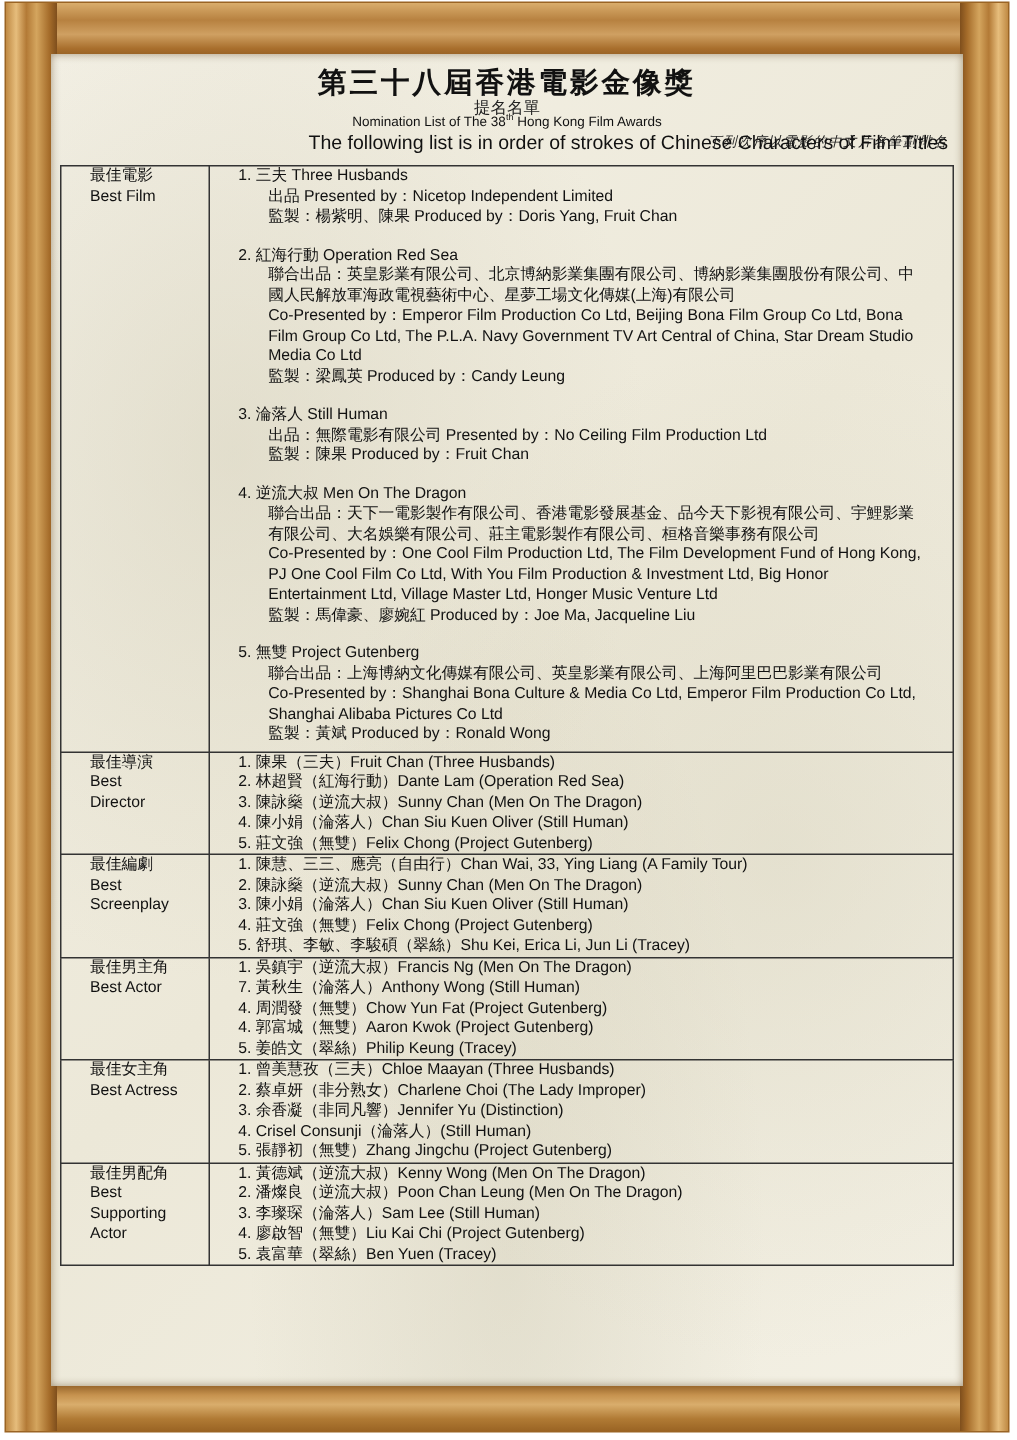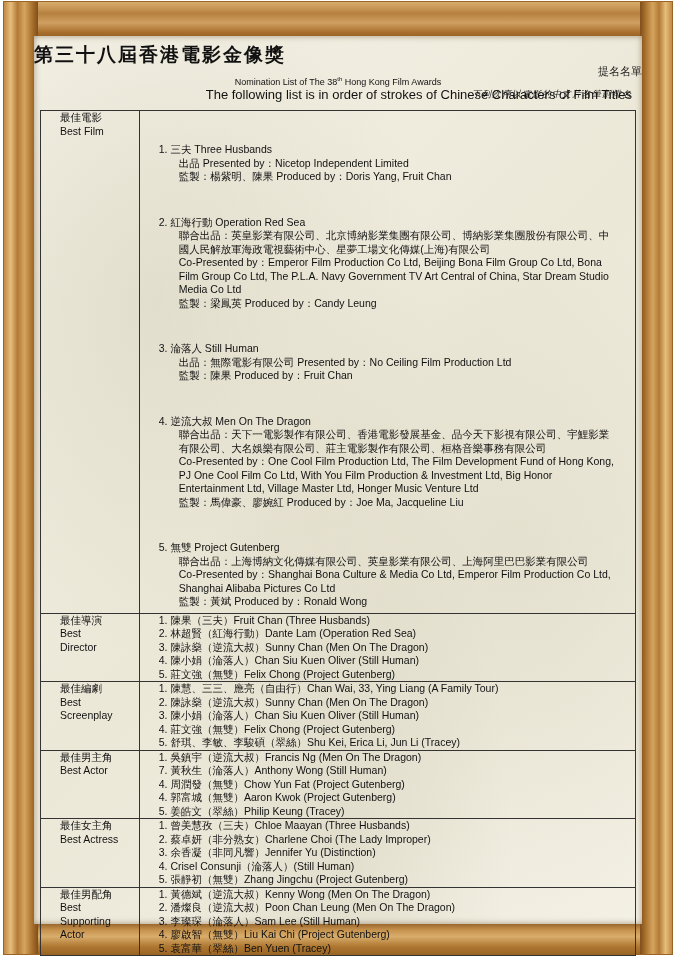--- a/index.html
+++ b/index.html
@@ -32,25 +32,25 @@
   .paper {
     position: absolute; left: 34px; top: 36px; width: 608px; height: 888px;
     background:
       radial-gradient(ellipse at 20% 30%, rgba(200,195,170,0.35) 0%, transparent 40%),
       radial-gradient(ellipse at 80% 60%, rgba(205,200,175,0.3) 0%, transparent 45%),
       radial-gradient(ellipse at 50% 90%, rgba(195,190,165,0.3) 0%, transparent 40%),
       linear-gradient(135deg, #f4f1e6 0%, #ece8d8 50%, #f3f0e4 100%);
     box-shadow: inset 0 0 6px rgba(90,60,20,0.5);
   }
   .title-cn {
-    position: absolute; left: 0; top: 6px; width: 608px; 
+    position: absolute; left: 0; top: 6px; width: 608px; text-align: center;
     font-size: 19px; font-weight: bold; letter-spacing: 2px; color: #111;
   }
   .subtitle-cn {
-    position: absolute; left: 0; top: 28px; width: 608px; text-align: right;
+    position: absolute; left: 0; top: 28px; width: 608px; text-align: center;
     font-size: 11px; color: #222;
   }
   .title-en {
     position: absolute; left: 0; top: 40px; width: 608px; text-align: center;
     font-size: 9px; color: #111;
   }
   .title-en sup { font-size: 6px; }
   .note-cn {
     position: absolute; right: 10px; top: 52px; font-size: 9px; color: #222; letter-spacing: 1px; font-style: italic;
   }
@@ -61,21 +61,21 @@
     position: absolute; left: 6px; top: 74px; width: 596px;
     border-collapse: collapse; font-size: 10.5px; color: #111; line-height: 13.5px;
   }
   table.nom td, table.nom th {
     border: 1px solid #333; vertical-align: top; padding: 0 19px;
   }
   table.nom th { font-weight: normal; text-align: center; line-height: 12px; padding: 1px 3px; }
   .col-award { width: 100px; }
   .award-cn { display: block; }
   .award-en { display: block; }
-  .film-block { margin-bottom: 12px; margin-top: 32px; }
+  .film-block { margin-bottom: 12px; }
   .film-block:last-child { margin-bottom: 0; }
   .film-head { }
   .detail { padding-left: 20px; }
   .nominee { white-space: nowrap; }
 </style>
 </head>
 <body>
 
 <div class="frame"></div>
 <div class="frame-top"></div>

